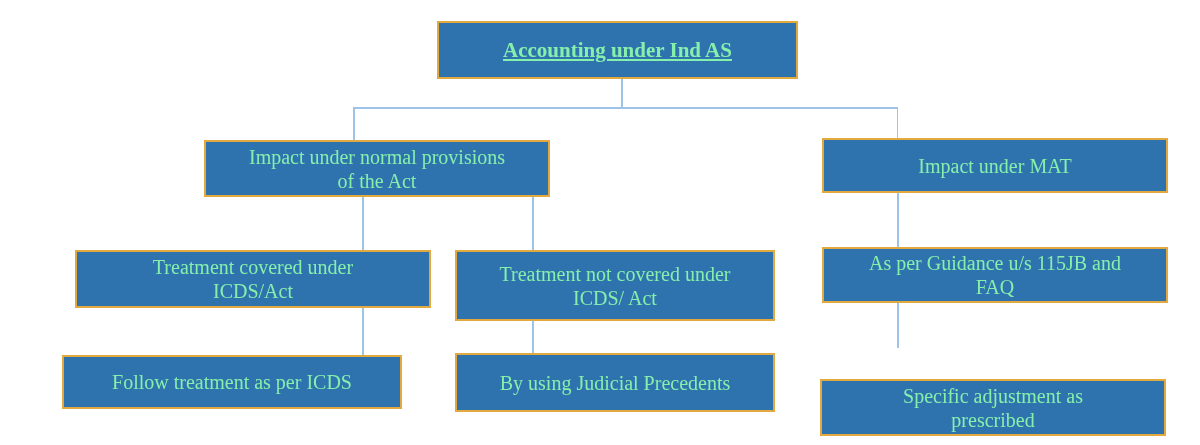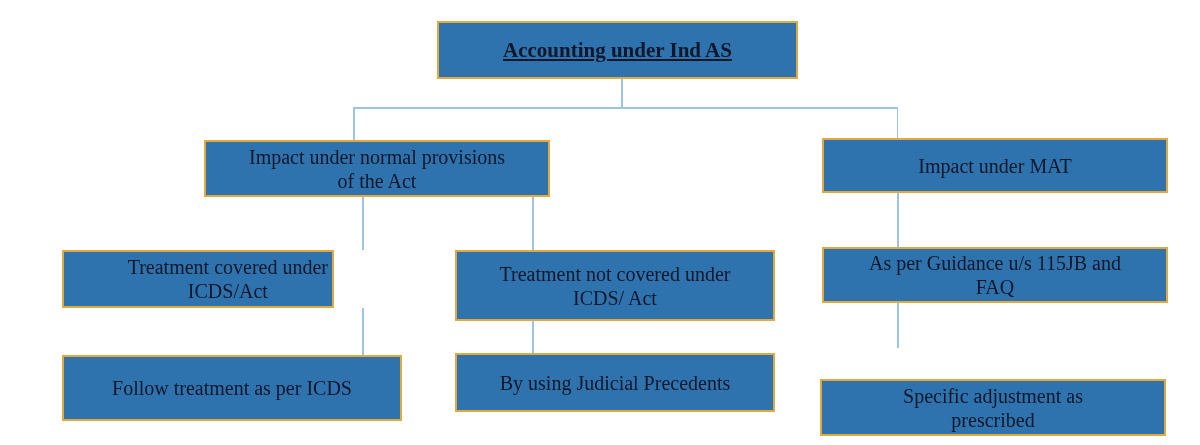--- a/index.html
+++ b/index.html
@@ -13,21 +13,21 @@
     width: 1200px;
     height: 445px;
     background: #ffffff;
     overflow: hidden;
   }
   .node {
     position: absolute;
     box-sizing: border-box;
     background: #2F73AE;
     border: 2px solid #E2A93E;
-    color: #0f172a;
+    color: #86efac;
     display: flex;
     align-items: center;
     justify-content: center;
     text-align: center;
     font-size: 20px;
     line-height: 24px;
     white-space: pre-line;
     padding: 0 4px;
   }
   .node .label { white-space: pre-line; }
@@ -37,24 +37,24 @@
     font-size: 21px;
   }
   .connector {
     position: absolute;
     background: #9DC3E6;
   }
   
   .n-root      { left: 437px; top: 21px;  width: 361px; height: 58px; }
   .n-normal    { left: 204px; top: 140px; width: 346px; height: 57px; }
   .n-mat       { left: 822px; top: 138px; width: 346px; height: 55px; }
-  .n-covered   { left: 62px;  top: 250px; width: 272px; height: 58px; justify-content: flex-end; }
+  .n-covered   { left: 75px;  top: 250px; width: 356px; height: 58px; }
   .n-notcovered{ left: 455px; top: 250px; width: 320px; height: 71px; }
   .n-guidance  { left: 822px; top: 247px; width: 346px; height: 56px; text-align: center; }
-  .n-follow    { left: 62px;  top: 355px; width: 340px; height: 66px; }
+  .n-follow    { left: 62px;  top: 355px; width: 340px; height: 54px; }
   .n-judicial  { left: 455px; top: 353px; width: 320px; height: 59px; }
   .n-specific  { left: 820px; top: 348px; width: 346px; height: 57px; margin-top: 31px; }
   
   .c-stem       { left: 621px;   top: 79px;  width: 1.5px;  height: 29px; }
   .c-hbar       { left: 353px;   top: 107px; width: 545px;  height: 1.5px; }
   .c-drop-left  { left: 353px;   top: 107px; width: 1.5px;  height: 33px; }
   .c-drop-right { left: 896.5px; top: 107px; width: 1.5px;  height: 31px; }
   .c-l23a       { left: 362px;   top: 197px; width: 1.5px;  height: 53px; }
   .c-l23b       { left: 532px;   top: 197px; width: 1.5px;  height: 53px; }
   .c-l34a       { left: 362px;   top: 308px; width: 1.5px;  height: 47px; }

